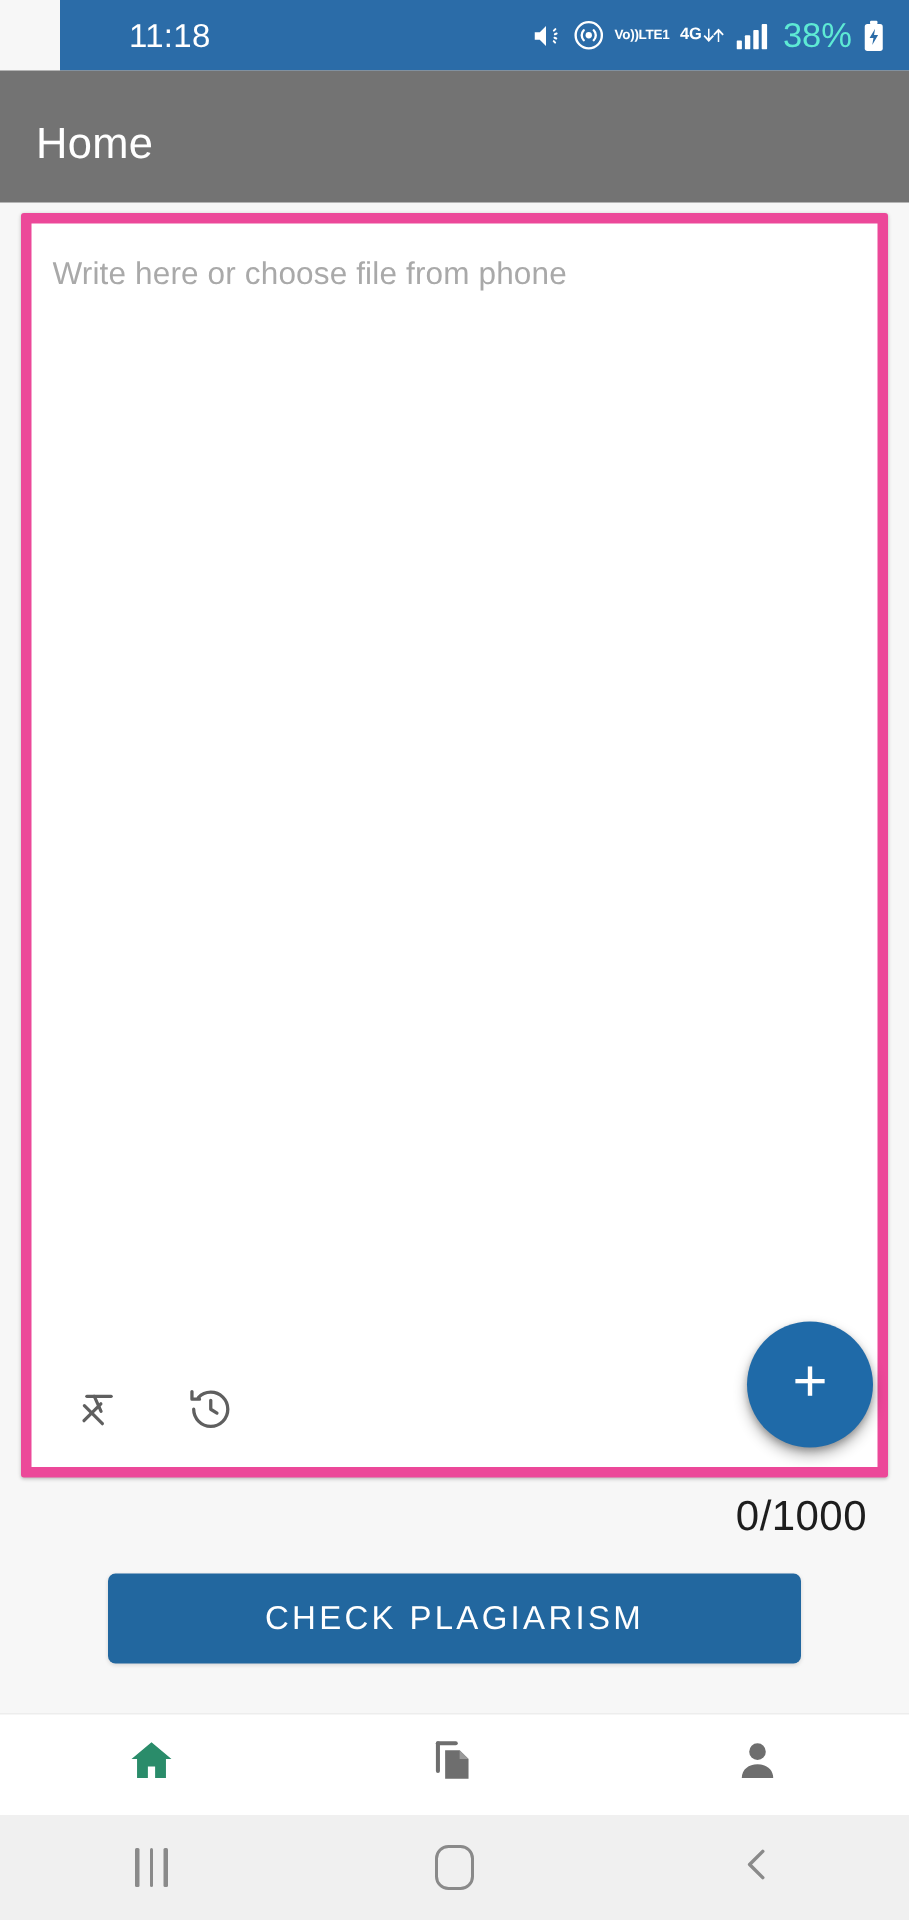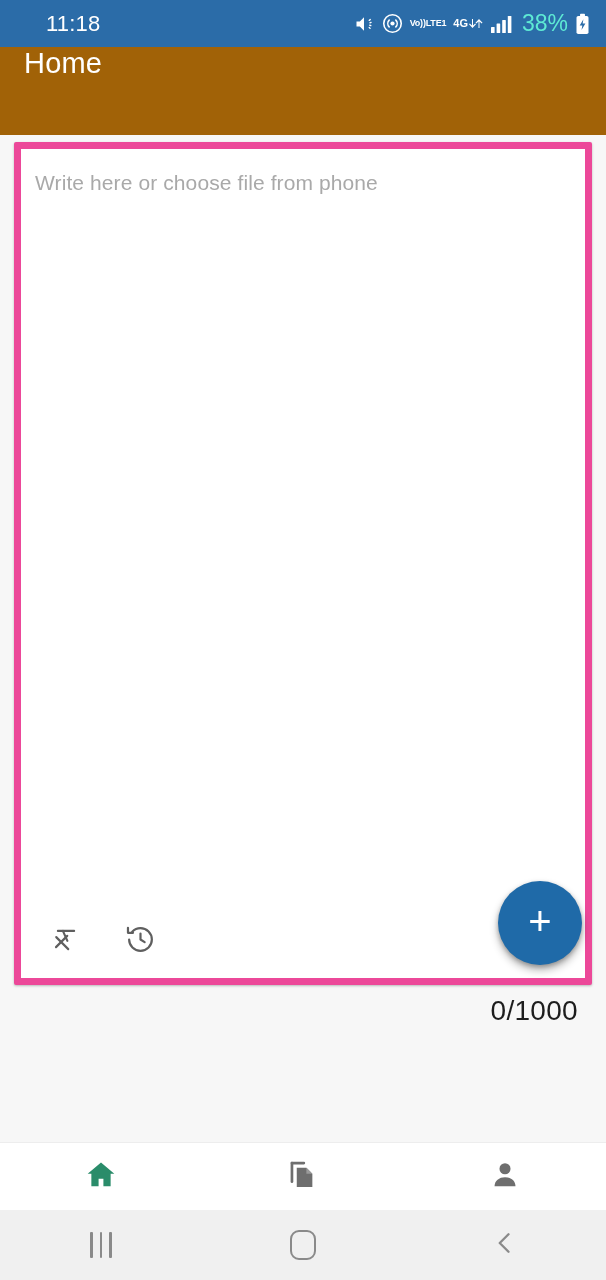--- a/index.html
+++ b/index.html
@@ -18,20 +18,21 @@
 
   
   .status-bar {
     height: 47px;
     background: #2b6ca8;
     display: flex;
     align-items: center;
     justify-content: space-between;
     padding: 0 16px 0 46px;
     color: #ffffff;
+    margin-left: 40px;
   }
   .status-clock {
     font-size: 22px;
     letter-spacing: 0.2px;
     color: #ffffff;
   }
   .status-icons {
     display: flex;
     align-items: center;
     gap: 7px;
@@ -56,22 +57,23 @@
   .net-top { font-size: 11px; font-weight: bold; }
   .battery-pct {
     font-size: 23px;
     color: #5eead4;
     margin-left: 2px;
   }
 
   
   .app-bar {
     height: 99px;
-    background: #a16207;
-    display: flex;
+    background: #737373;
+    display: flex;
+    align-items: center;
     padding: 0 24px;
   }
   .app-bar-title {
     color: #ffffff;
     font-size: 29px;
     font-weight: 400;
     letter-spacing: 0.2px;
   }
 
   
@@ -323,20 +325,23 @@
     </div>
 
     <div class="fab">
       <span class="fab-plus">+</span>
     </div>
 
   </div>
 
   <div class="char-counter">0/1000</div>
 
+  <div class="action-row">
+    <button class="primary-button">CHECK PLAGIARISM</button>
+  </div>
 
 </div>
 
 <div class="bottom-nav">
 
   <div class="nav-item">
     <span>
       <svg width="34" height="34" viewBox="0 0 24 24" fill="#2a8c6a">
         <path d="M12 3.2L2.6 11.1h2.6V20h5.1v-5.4h3.4V20h5.1v-8.9h2.6z"></path>
       </svg>

